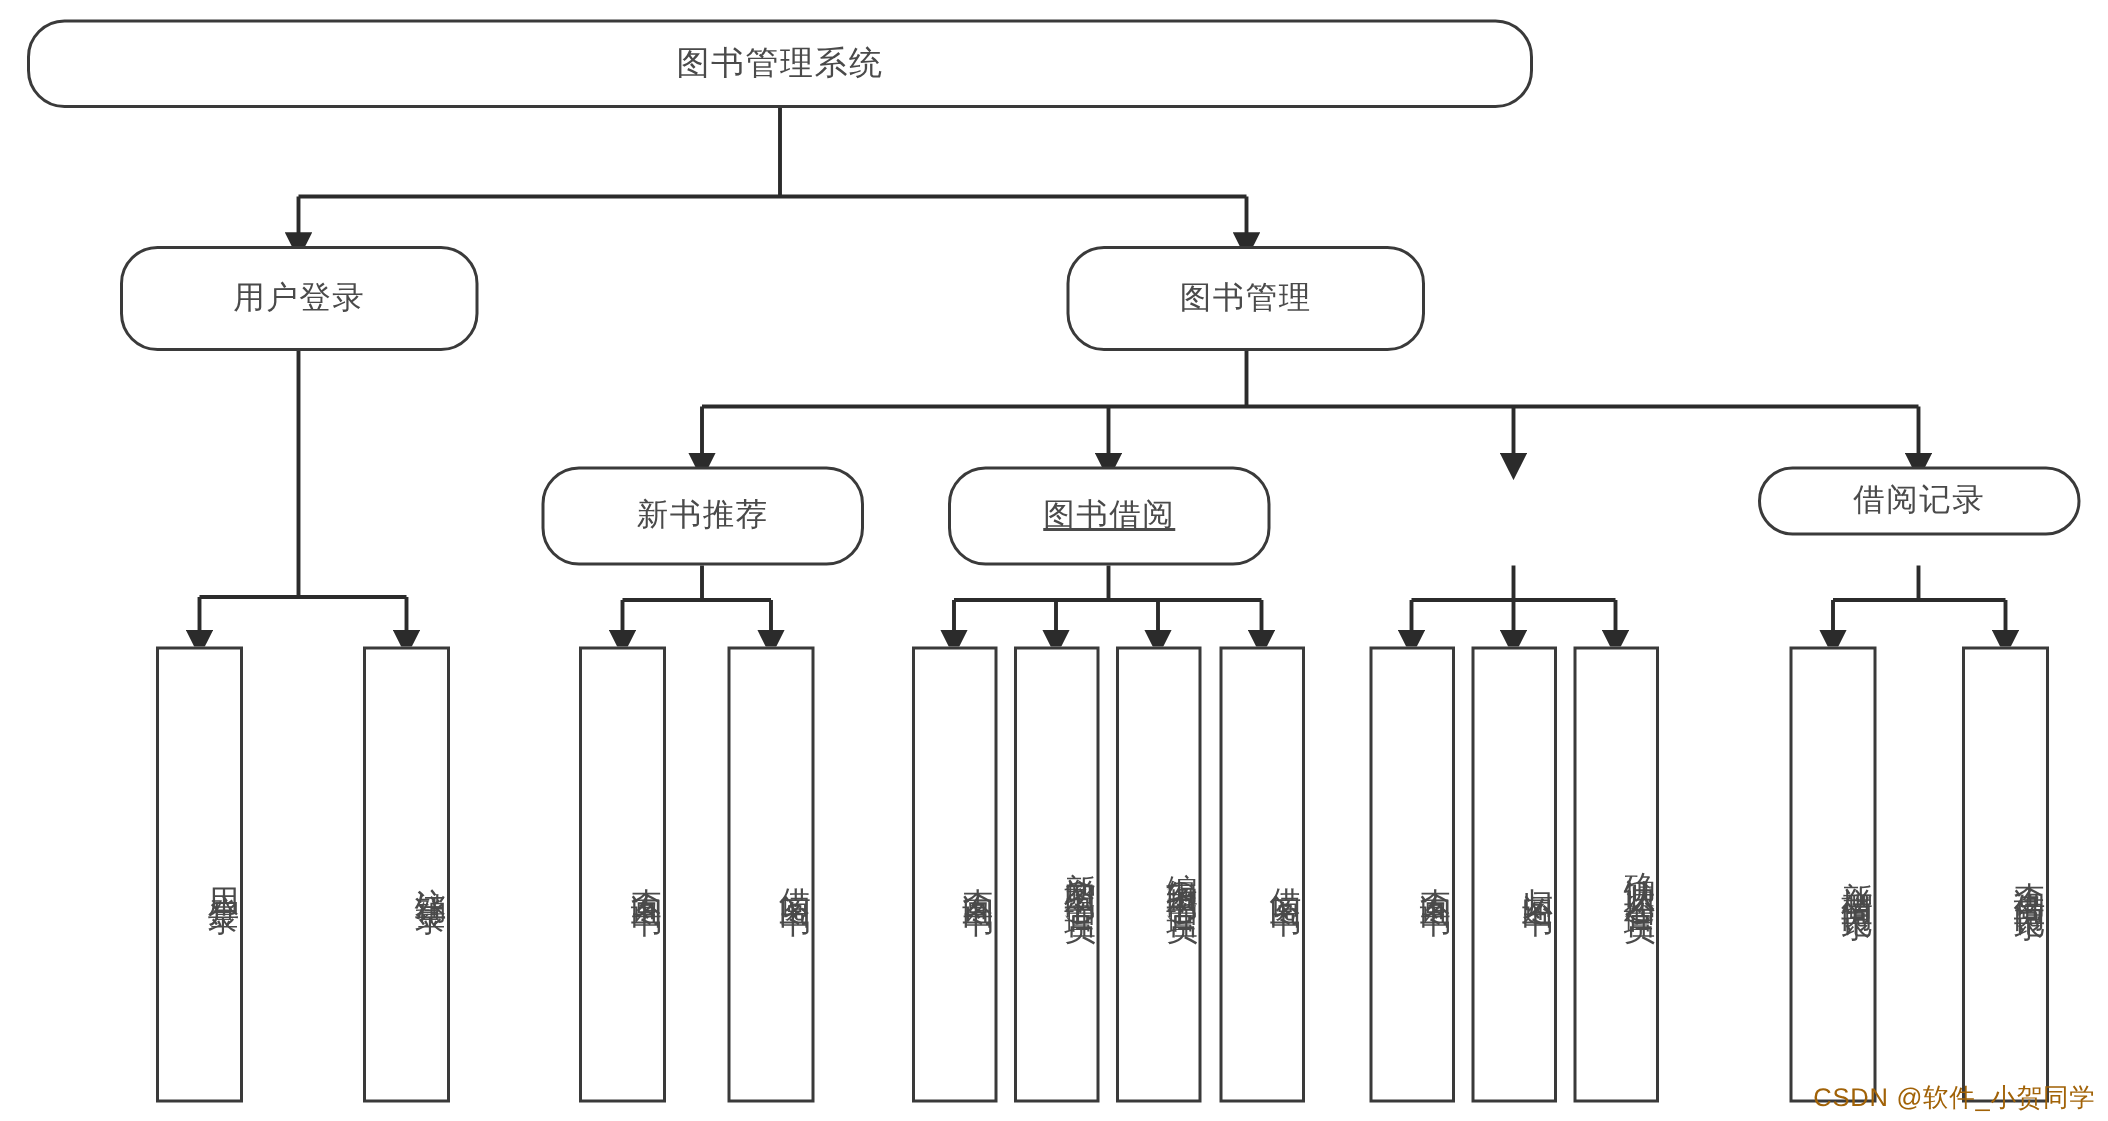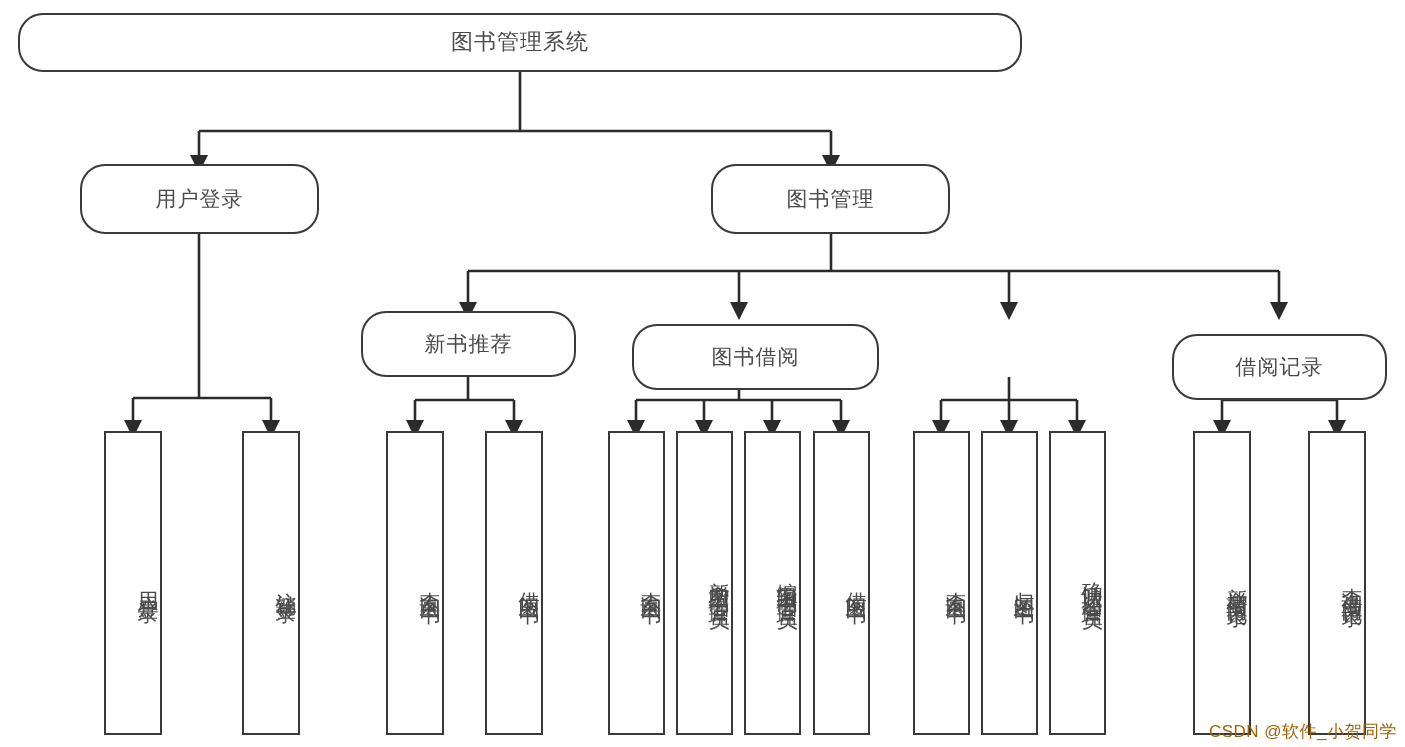--- a/index.html
+++ b/index.html
@@ -127,24 +127,24 @@
   </svg>
 
   <div class="node horiz" id="root-node" style="left:18px; top:13px; width:1004px; height:59px;">图书管理系统</div>
 
   <div class="node horiz" style="left:80px; top:164px; width:239px; height:70px;">用户登录</div>
 
   <div class="node horiz" style="left:711px; top:164px; width:239px; height:70px;">图书管理</div>
 
   <div class="node horiz" style="left:361px; top:311px; width:215px; height:66px;">新书推荐</div>
 
-  <div class="node horiz" style="left:632px; top:324px; width:247px; height:66px;">图书借阅</div>
+  <div class="node horiz" style="left:632px; top:311px; width:215px; height:66px;text-decoration:underline;">图书借阅</div>
 
 
-  <div class="node horiz" style="left:1172px; top:311px; width:215px; height:66px;margin-top:23px;">借阅记录</div>
+  <div class="node horiz" style="left:1172px; top:311px; width:215px; height:46px;">借阅记录</div>
 
   <div class="node vert" style="left:104px; top:431px; width:58px; height:304px;">
     <span class="vtext">用户登录</span>
   </div>
 
   <div class="node vert" style="left:242px; top:431px; width:58px; height:304px;">
     <span class="vtext">注销登录</span>
   </div>
 
   <div class="node vert" style="left:386px; top:431px; width:58px; height:304px;">

